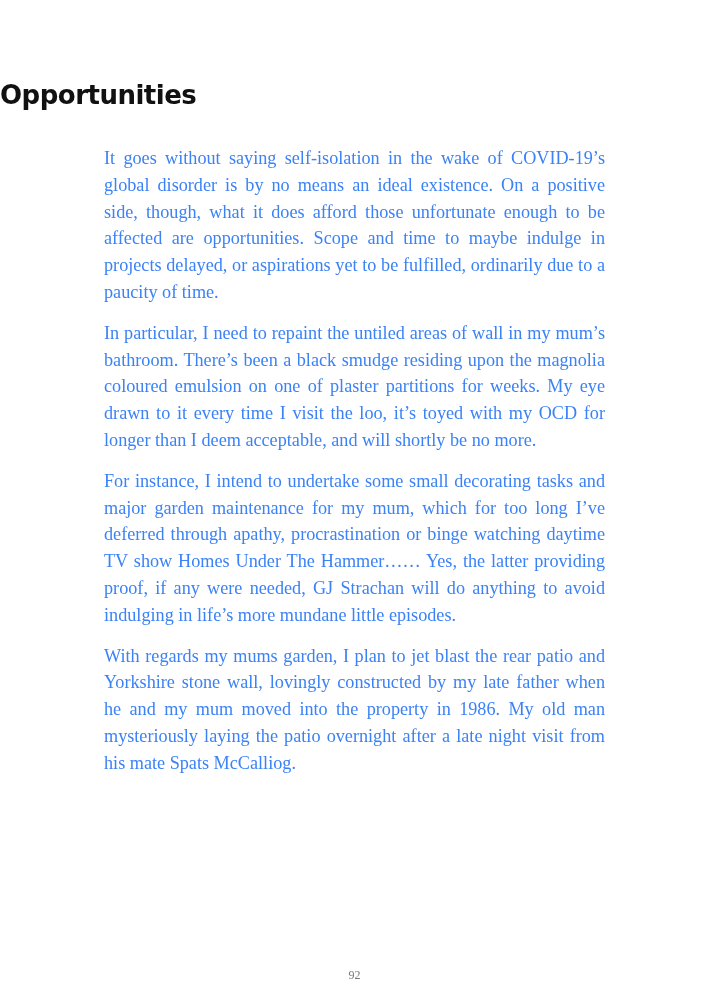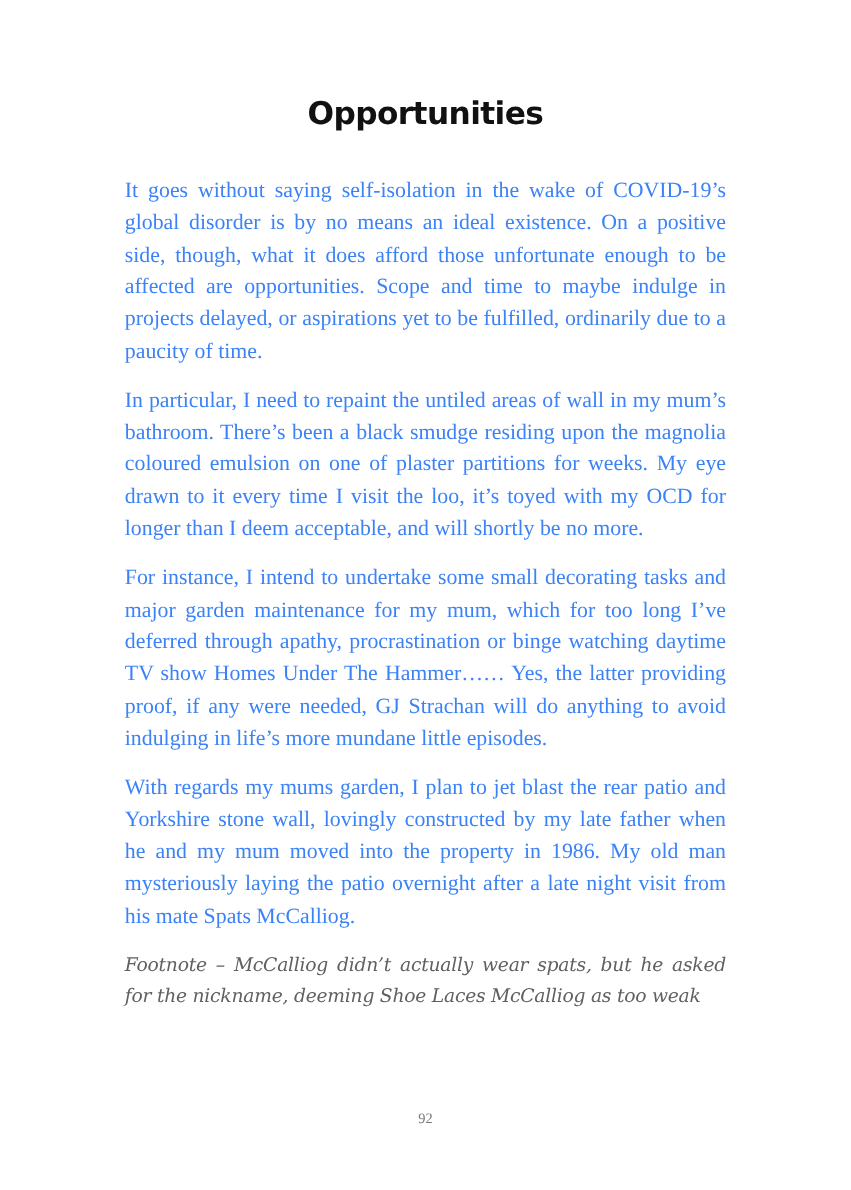--- a/index.html
+++ b/index.html
@@ -18,21 +18,20 @@
       left: 0; top: 0;
       width: 709px;
       height: 992px;
       background: #ffffff;
     }
     .title {
       position: absolute;
       top: 80px;
       left: 0;
       width: 709px;
-      text-align: center;
       font-family: "DejaVu Sans", sans-serif;
       font-weight: bold;
       font-size: 26px;
       color: #111111;
       letter-spacing: -0.5px;
       margin: 0;
     }
     .body {
       position: absolute;
       left: 104px;
@@ -50,37 +49,36 @@
     }
     .para.footnote {
       font-family: "DejaVu Serif", serif;
       font-style: italic;
       font-size: 15.6px;
       color: #606060;
       letter-spacing: -0.2px;
     }
     .page-number {
       position: absolute;
-      top: 925px;
+      top: 968px;
       left: 0;
       width: 709px;
       text-align: center;
       font-family: "Liberation Serif", serif;
       font-size: 12px;
       color: #777777;
     }
   </style>
 </head>
 <body>
 
 <div class="page">
   <h1 class="title">Opportunities</h1>
 
   <div class="body">
     <p class="para">It goes without saying self-isolation in the wake of COVID-19’s global disorder is by no means an ideal existence. On a positive side, though, what it does afford those unfortunate enough to be affected are opportunities. Scope and time to maybe indulge in projects delayed, or aspirations yet to be fulfilled, ordinarily due to a paucity of time.</p>
     <p class="para">In particular, I need to repaint the untiled areas of wall in my mum’s bathroom. There’s been a black smudge residing upon the magnolia coloured emulsion on one of plaster partitions for weeks. My eye drawn to it every time I visit the loo, it’s toyed with my OCD for longer than I deem acceptable, and will shortly be no more.</p>
     <p class="para">For instance, I intend to undertake some small decorating tasks and major garden maintenance for my mum, which for too long I’ve deferred through apathy, procrastination or binge watching daytime TV show Homes Under The Hammer…… Yes, the latter providing proof, if any were needed, GJ Strachan will do anything to avoid indulging in life’s more mundane little episodes.</p>
     <p class="para">With regards my mums garden, I plan to jet blast the rear patio and Yorkshire stone wall, lovingly constructed by my late father when he and my mum moved into the property in 1986. My old man mysteriously laying the patio overnight after a late night visit from his mate Spats McCalliog.</p>
-    <p class="para footnote">Footnote – McCalliog didn’t actually wear spats, but he asked for the nickname, deeming Shoe Laces McCalliog as too weak</p>
   </div>
 
   <div class="page-number">92</div>
 </div>
 
 </body></html>

